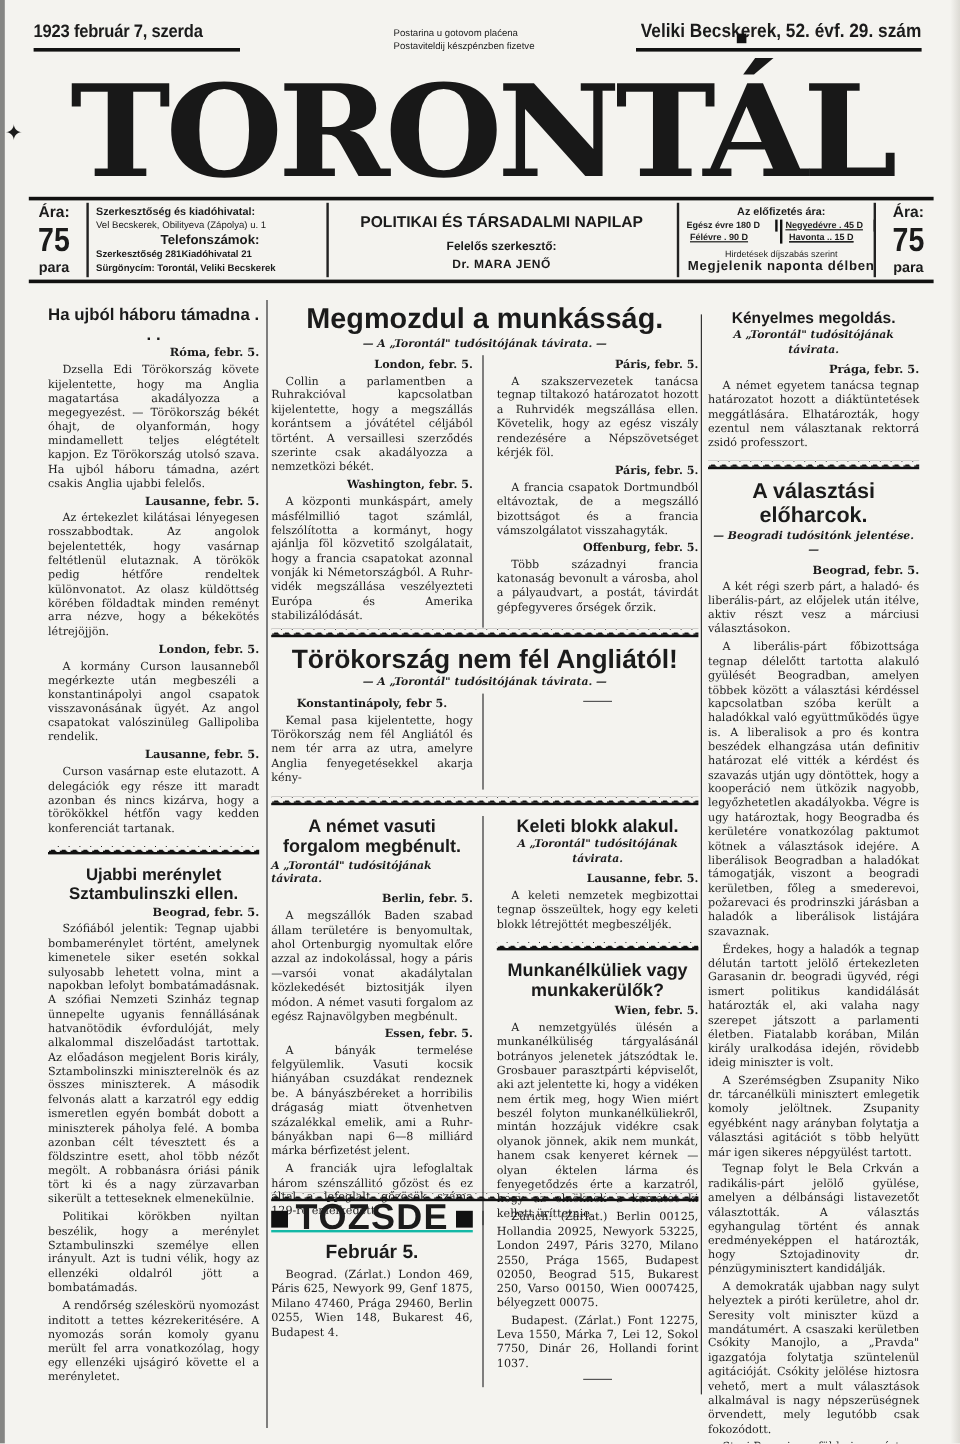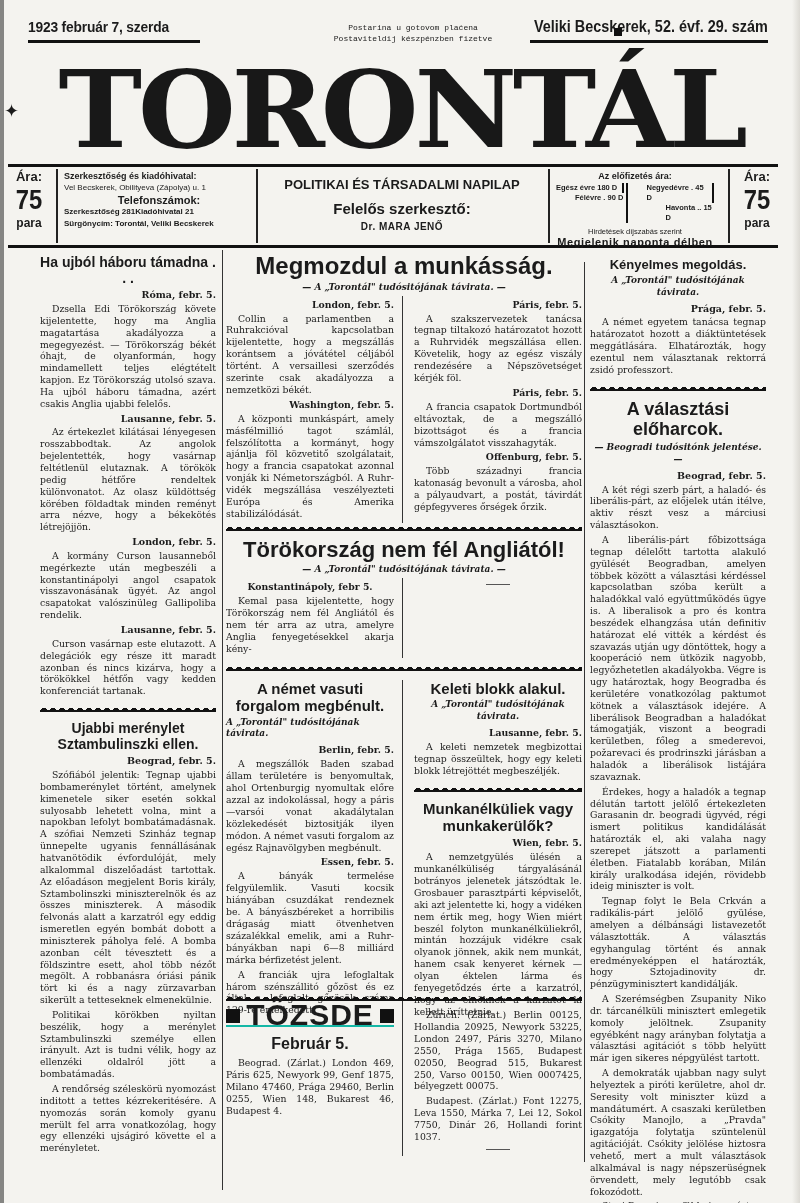--- a/index.html
+++ b/index.html
@@ -6,53 +6,53 @@
   html, body { width: 800px; height: 1203px; background: #f4f3ef; overflow: hidden; }
   body { font-family: "DejaVu Serif", "Liberation Serif", serif; color: #1b1b1b; position: relative; }
   .page { position: absolute; left: 0; top: 0; width: 800px; height: 1203px; }
   .left-edge { position: absolute; left: 0; top: 0; width: 4px; height: 1203px; background: #2a2a2a; opacity: .55; }
   .right-edge { position: absolute; right: 0; top: 0; width: 8px; height: 1203px; background: linear-gradient(90deg, #f4f3ef, #dcdad4); }
 
   
   .topline { position: absolute; top: 18px; left: 28px; right: 32px; height: 40px; }
   .date { position: absolute; left: 0; top: 0; font-family: "Liberation Sans", sans-serif; font-weight: bold; font-size: 15px; letter-spacing: -0.2px; transform: scaleX(.92); transform-origin: left; }
   .date-rule { position: absolute; left: 0; top: 22px; width: 172px; height: 3px; background: #111; }
-  .postal { position: absolute; left: 300px; top: 4px; width: 170px; text-align: center; font-family: Liberation Mono, monospace; font-size: 8px; line-height: 11px; }
+  .postal { position: absolute; left: 300px; top: 4px; width: 170px; font-family: Liberation Sans, sans-serif; font-size: 8px; line-height: 11px; }
   .issue { position: absolute; right: 0; top: 0; font-family: "Liberation Sans", sans-serif; font-weight: bold; font-size: 16px; transform: scaleX(.9); transform-origin: right; white-space: nowrap; }
   .issue-rule { position: absolute; right: 0; top: 22px; width: 238px; height: 3px; background: #111; }
   .issue-mark { position: absolute; left: 614px; top: 28px; width: 8px; height: 8px; background: #111; }
 
   
   .masthead { position: absolute; top: 62px; left: 36px; width: 730px; height: 96px; text-align: center; }
   .masthead-title { font-family: "DejaVu Serif", "Liberation Serif", serif; font-size: 106px; line-height: 96px; font-weight: bold; letter-spacing: -4px; color: #181818; transform: scaleX(1.06); display: inline-block; }
   .bullet-l { position: absolute; left: 4px; top: 100px; font-size: 18px; }
 
   
-  .infobar { position: absolute; top: 164px; left: 8px; right: 22px; height: 84px; border-top: 3px solid #111; border-bottom: 3px solid #111; }
+  .infobar { position: absolute; top: 164px; left: 24px; right: 22px; height: 72px; border-top: 3px solid #111; border-bottom: 3px solid #111; }
   .price { position: absolute; top: 2px; width: 42px; text-align: center; font-family: "Liberation Sans", sans-serif; }
   .price .ara { font-size: 13px; font-weight: bold; display: block; }
   .price .num { font-size: 28px; font-weight: bold; line-height: 32px; display: block; transform: scaleX(.85); }
   .price .para { font-size: 12px; font-weight: bold; display: block; }
   .price.left { left: 0; }
   .price.right { right: 0; }
   .vline { position: absolute; top: 2px; bottom: 2px; width: 2px; background: #222; }
   .info-a { position: absolute; left: 56px; top: 3px; width: 190px; font-family: "Liberation Sans", sans-serif; font-size: 8px; line-height: 12px; }
   .info-a .h { font-weight: bold; font-size: 9px; }
   .info-a .t { text-align: center; font-weight: bold; font-size: 11px; }
   .info-a .row { display: flex; justify-content: flex-start; font-weight: bold; }
   .info-b { position: absolute; left: 254px; top: 10px; width: 280px; text-align: center; font-family: "Liberation Sans", sans-serif; }
   .info-b .np { font-size: 13px; font-weight: bold; }
-  .info-b .ed { font-size: 15px; margin-top: 8px; font-weight: bold; }
+  .info-b .ed { font-size: 10px; margin-top: 8px; font-weight: bold; }
   .info-b .nm { font-size: 10px; margin-top: 4px; font-weight: bold; letter-spacing: .5px; }
   .info-c { position: absolute; left: 548px; top: 4px; width: 158px; font-family: "Liberation Sans", sans-serif; font-size: 7.5px; line-height: 10px; }
   .info-c .h { text-align: center; font-size: 9px; font-weight: bold; margin-bottom: 2px; }
   .info-c .grid { display: flex; font-weight: bold; }
   .info-c .grid div { flex: 1; }
   .info-c .grid div:first-child { border-right: 2px solid #111; padding-right: 2px; }
-  .info-c .grid div:last-child { padding-left: 19px; }
+  .info-c .grid div:last-child { padding-left: 3px; text-decoration: underline; }
   .info-c .ad { text-align: center; margin-top: 4px; }
   .info-c .dl { text-align: center; margin-top: 0; font-size: 11px; font-weight: bold; letter-spacing: .6px; }
 
   
   .col { position: absolute; font-size: 9.3px; line-height: 11.85px; text-align: justify; }
   .col p { text-indent: 12px; margin-bottom: 3px; }
   .col p.dl { text-align: right; text-indent: 0; font-size: 9.5px; margin: 3px 0 2px; }
   .col p.dl b { font-weight: bold; }
   .head { font-family: "Liberation Sans", sans-serif; font-weight: bold; text-align: center; line-height: 1.15; }
   .sub { text-align: center; font-style: italic; font-size: 9px; margin: 2px 0 4px; font-weight: bold; }
@@ -254,18 +254,18 @@
     <div class="sub">A „Torontál" tudósitójának távirata.</div>
     <p class="dl"><b>Prága, febr. 5.</b></p>
     <p>A német egyetem tanácsa tegnap határozatot hozott a diáktüntetések meggátlására. Elhatározták, hogy ezentul nem választanak rektorrá zsidó professzort.</p>
     <div class="wave"></div>
     <div class="head" style="font-size:18px;">A választási előharcok.</div>
     <div class="sub">— Beogradi tudósitónk jelentése. —</div>
     <p class="dl"><b>Beograd, febr. 5.</b></p>
     <p>A két régi szerb párt, a haladó- és liberális-párt, az előjelek után itélve, aktiv részt vesz a márciusi választásokon.</p>
     <p>A liberális-párt főbizottsága tegnap délelőtt tartotta alakuló gyülését Beogradban, amelyen többek között a választási kérdéssel kapcsolatban szóba került a haladókkal való együttműködés ügye is. A liberalisok a pro és kontra beszédek elhangzása után definitiv határozat elé vitték a kérdést és szavazás utján ugy döntöttek, hogy a kooperáció nem ütközik nagyobb, legyőzhetetlen akadályokba. Végre is ugy határoztak, hogy Beogradba és kerületére vonatkozólag paktumot kötnek a választások idejére. A liberálisok Beogradban a haladókat támogatják, viszont a beogradi kerületben, főleg a smederevoi, požarevaci és prodrinszki járásban a haladók a liberálisok listájára szavaznak.</p>
     <p>Érdekes, hogy a haladók a tegnap délután tartott jelölő értekezleten Garasanin dr. beogradi ügyvéd, régi ismert politikus kandidálását határozták el, aki valaha nagy szerepet játszott a parlamenti életben. Fiatalabb korában, Milán király uralkodása idején, rövidebb ideig miniszter is volt.</p>
+    <p>A Szerémségben Zsupanity Niko dr. tárcanélküli minisztert emlegetik komoly jelöltnek. Zsupanity egyébként nagy arányban folytatja a választási agitációt s több helyütt már igen sikeres népgyülést tartott.</p>
     <p>Tegnap folyt le Bela Crkván a radikális-párt jelölő gyülése, amelyen a délbánsági listavezetőt választották. A választás egyhangulag történt és annak eredményeképpen el határozták, hogy Sztojadinovity dr. pénzügyminisztert kandidálják.</p>
-    <p>A Szerémségben Zsupanity Niko dr. tárcanélküli minisztert emlegetik komoly jelöltnek. Zsupanity egyébként nagy arányban folytatja a választási agitációt s több helyütt már igen sikeres népgyülést tartott.</p>
     <p>A demokraták ujabban nagy sulyt helyeztek a piróti kerületre, ahol dr. Seresity volt miniszter küzd a mandátumért. A csaszaki kerületben Csókity Manojlo, a „Pravda" igazgatója folytatja szüntelenül agitációját. Csókity jelölése hiztosra vehető, mert a mult választások alkalmával is nagy népszerüségnek örvendett, mely legutóbb csak fokozódott.</p>
     <p>Stari Becsejen a földmives-párt</p>
   </div>
 </div>
 
 </body></html>

